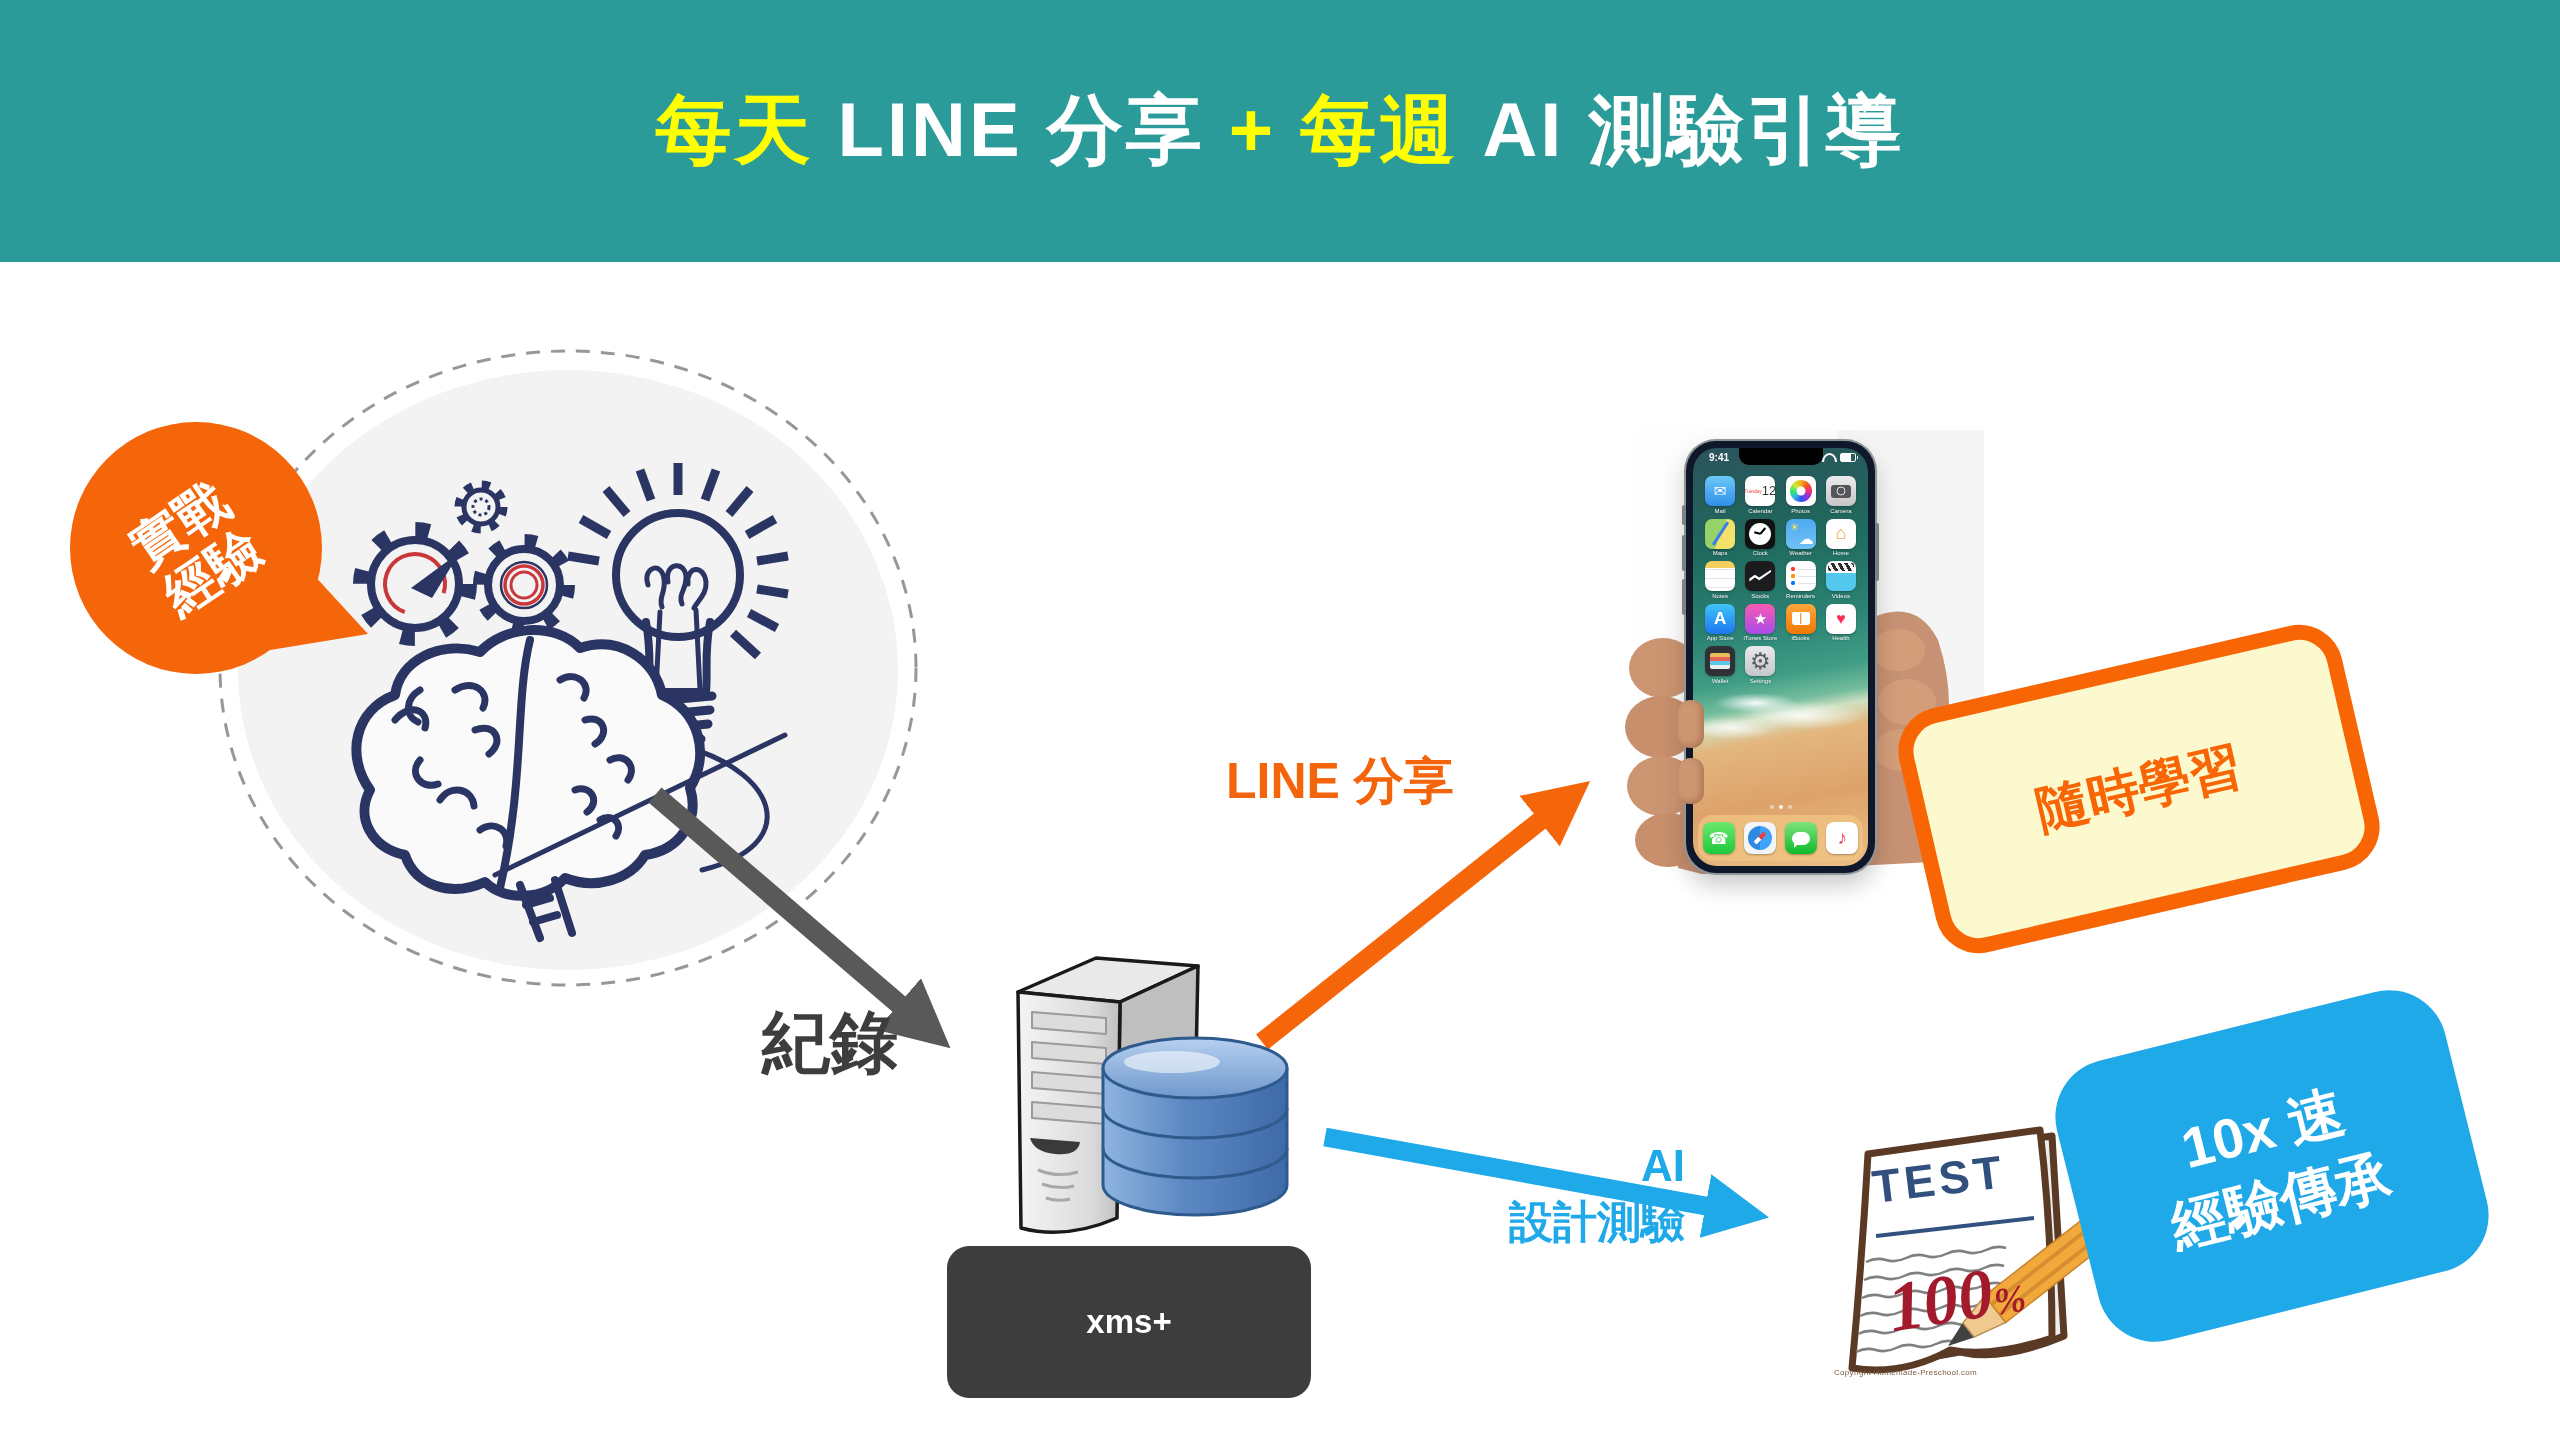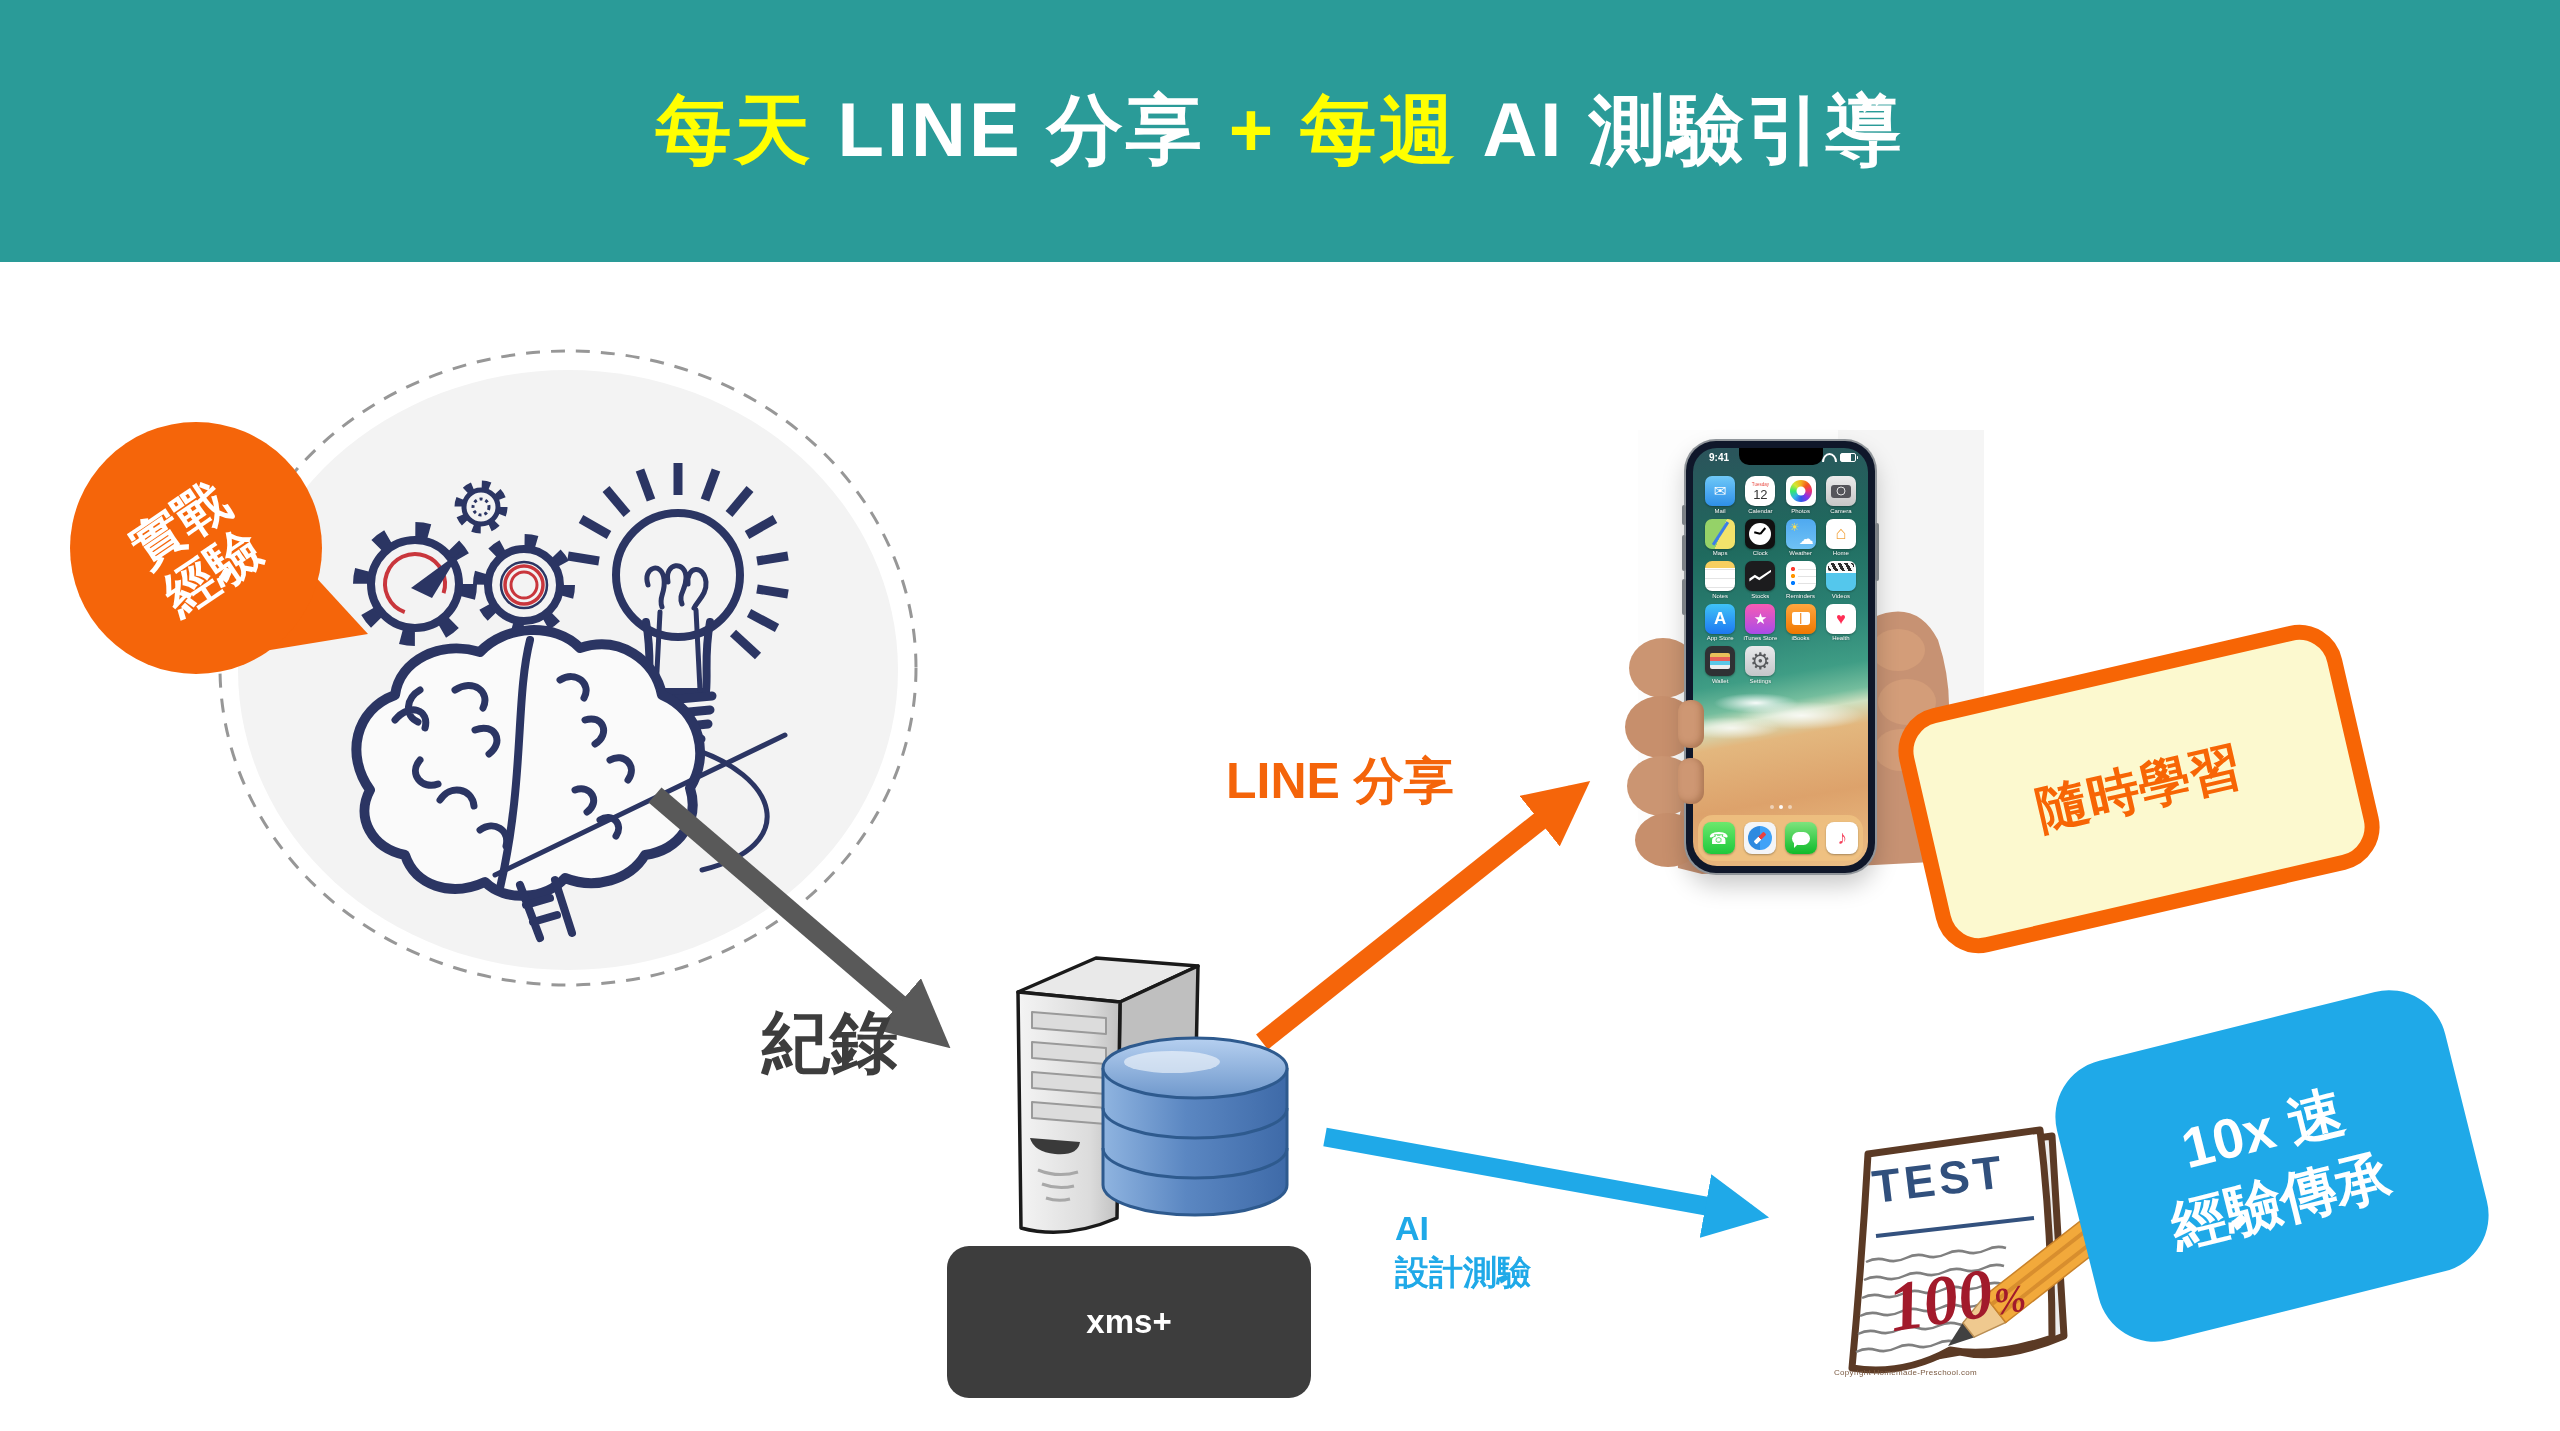--- a/index.html
+++ b/index.html
@@ -31,21 +31,21 @@
     display:flex; align-items:center; justify-content:center;
   }
   .exp-bubble .txt {
     transform:rotate(-34deg); color:#fff; font-weight:bold; font-size:52px;
     line-height:1.12; text-align:center; white-space:nowrap;
   }
 
   
   .record-label { left:762px; top:998px; font-size:68px; font-weight:bold; color:#3D3D3D; z-index:5; }
   .line-share-label { left:1226px; top:748px; font-size:50px; font-weight:bold; color:#F4640A; z-index:5; }
-  .ai-label { left:1395px; top:1207px; width:290px; text-align:left; font-size:34px; font-weight:bold;
+  .ai-label { left:1395px; top:1138px; width:290px; text-align:right; font-size:44px; font-weight:bold;
               color:#1FA9E8; line-height:1.28; z-index:5; }
 
   
   .server-box {
     left:947px; top:1246px; width:364px; height:152px; background:#3D3D3D;
     border-radius:22px; z-index:5; display:flex; flex-direction:column;
     align-items:center; justify-content:center; color:#fff; font-weight:bold;
   }
   .server-box .l1 { font-size:33px; line-height:1.25; }
   .server-box .l2 { font-size:50px; line-height:1.25; }
@@ -108,21 +108,21 @@
   .batt::after { content:""; position:absolute; right:-3px; top:1.5px; width:1.5px; height:3px; background:#fff; border-radius:1px; }
 
   .grid { position:absolute; top:28px; left:7px; right:7px; display:grid;
           grid-template-columns:repeat(4,1fr); row-gap:5px; z-index:1; }
   .app { display:flex; flex-direction:column; align-items:center; }
   .ic  { width:30px; height:30px; border-radius:7px; display:flex; align-items:center;
          justify-content:center; position:relative; box-shadow:0 1px 2px rgba(0,0,0,.3); overflow:hidden; }
   .al  { font-size:6px; color:#fff; margin-top:1.5px; text-shadow:0 0 2px rgba(0,0,0,.55); white-space:nowrap; }
 
   .ic.mail    { background:linear-gradient(#6FC9F8,#2E8FE8); color:#fff; font-size:15px; }
-  .ic.cal     { background:#fff; flex-direction:column;border-radius:10px; }
+  .ic.cal     { background:#fff; flex-direction:row; }
   .cal-w { font-size:4.5px; color:#E8483F; line-height:1; margin-top:3px; }
   .cal-d { font-size:13px; color:#333; line-height:1.1; }
   .ic.photos  { background:#fff; }
   .photos .ring { width:22px; height:22px; border-radius:50%; position:relative;
     background:conic-gradient(#F2B01E,#F2551E,#E8327A,#8A32E8,#3255E8,#32B4E8,#32E86E,#D2E832,#F2B01E); }
   .photos .ring::after { content:""; position:absolute; left:50%; top:50%; width:9px; height:9px;
     background:#fff; border-radius:50%; transform:translate(-50%,-50%); }
   .ic.camera  { background:linear-gradient(#ECECEC,#C6C6C6); }
   .camera .cam { width:20px; height:13px; background:#55555A; border-radius:3px; position:relative; }
   .camera .cam::after { content:""; position:absolute; left:50%; top:50%; width:7px; height:7px;

